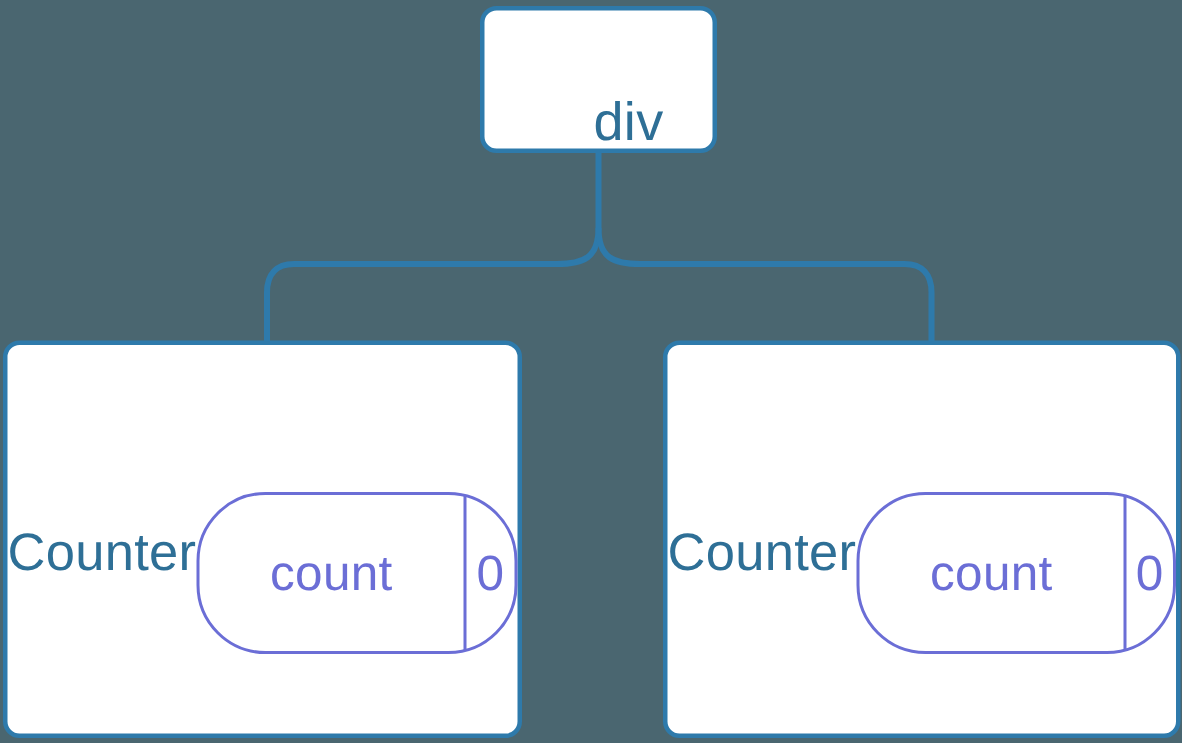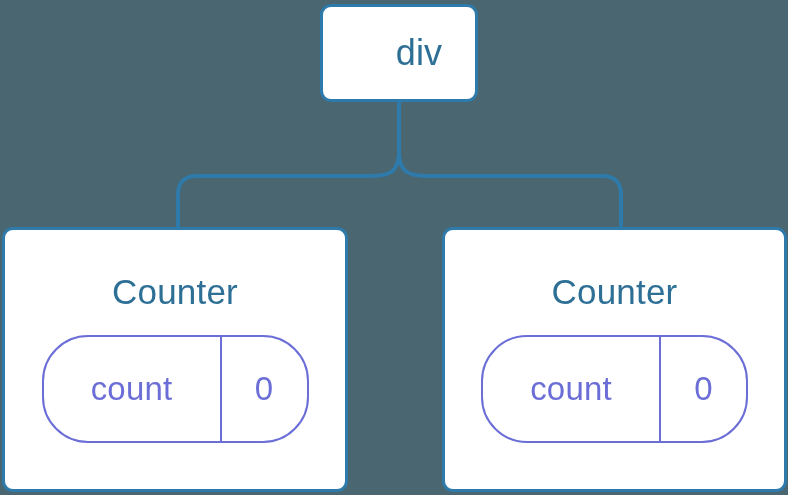--- a/index.html
+++ b/index.html
@@ -42,37 +42,37 @@
     z-index: 2;
   }
 
   
   #node-root {
     left: 320px;
     top: 4px;
     width: 158px;
     height: 98px;
     display: flex;
-    align-items: center;
+    align-items: flex-end;
     justify-content: center;
     padding-left: 40px;
   }
   .root-label {
     font-size: 36px;
     line-height: 1;
     color: #2e6f96;
     letter-spacing: 0.2px;
   }
 
   
   .child-card {
     top: 227px;
     height: 265px;
     display: flex;
-    flex-direction: column;
+    flex-direction: row;
     align-items: center;
     padding-top: 44px;
   }
   #node-child-0 {
     left: 2px;
     width: 346px;
   }
   #node-child-1 {
     left: 442px;
     width: 345px;

